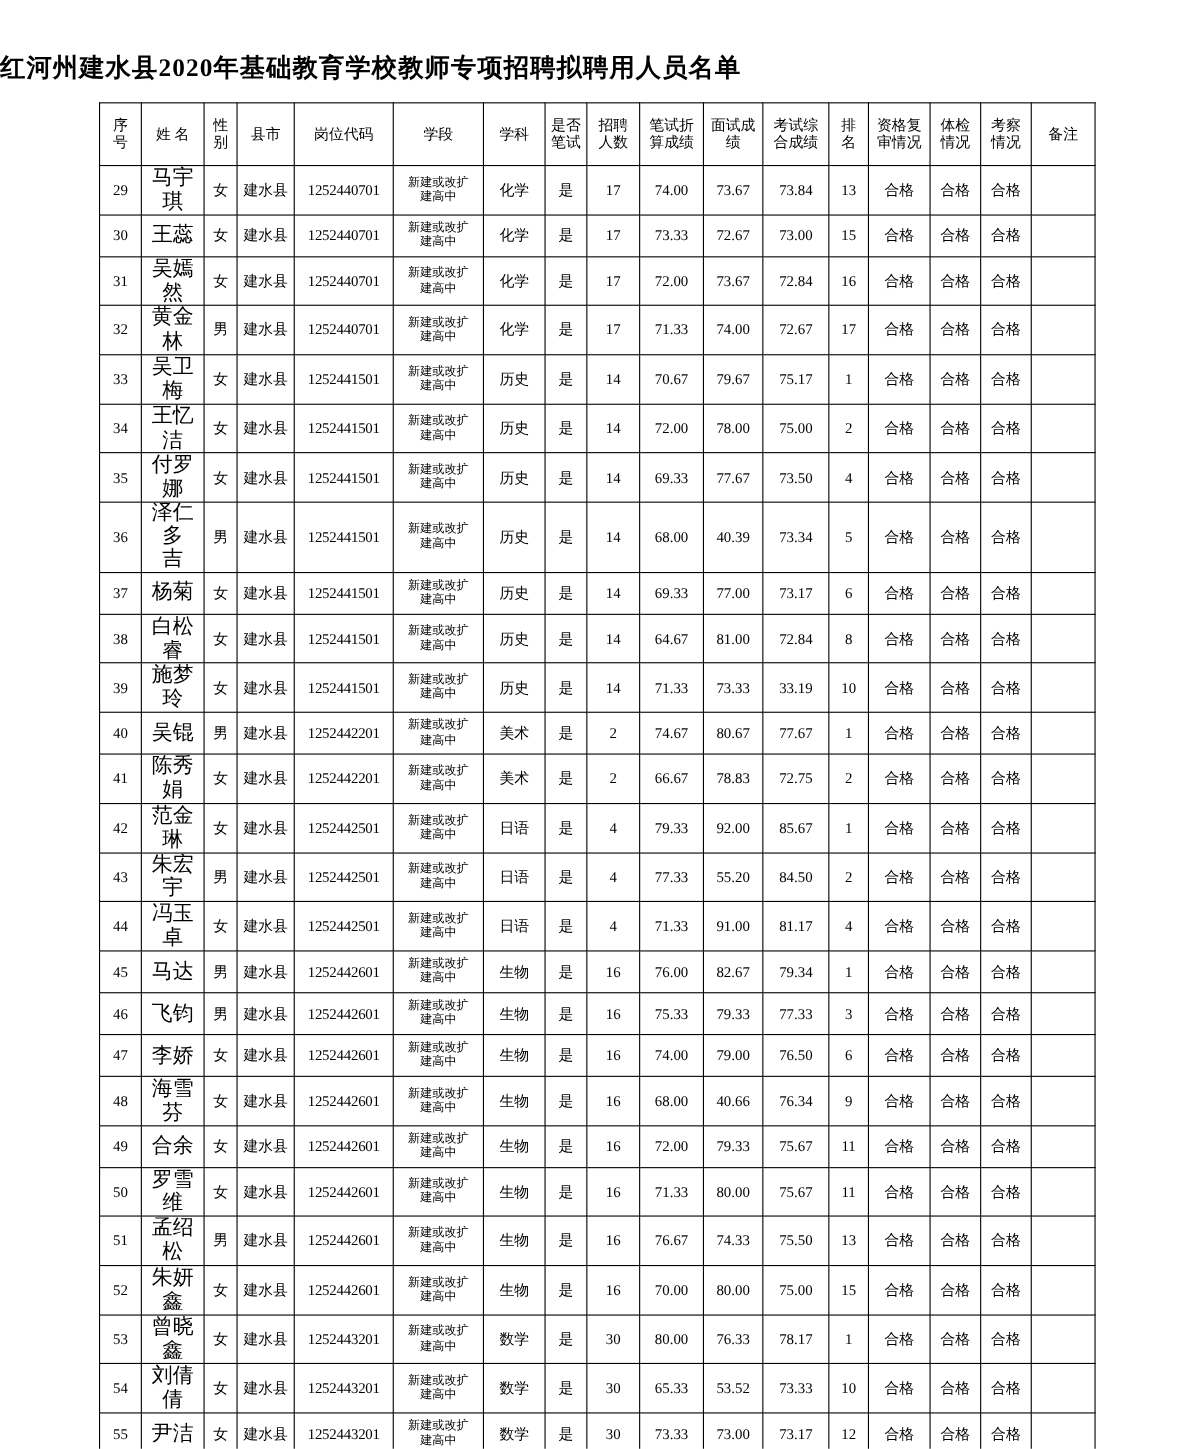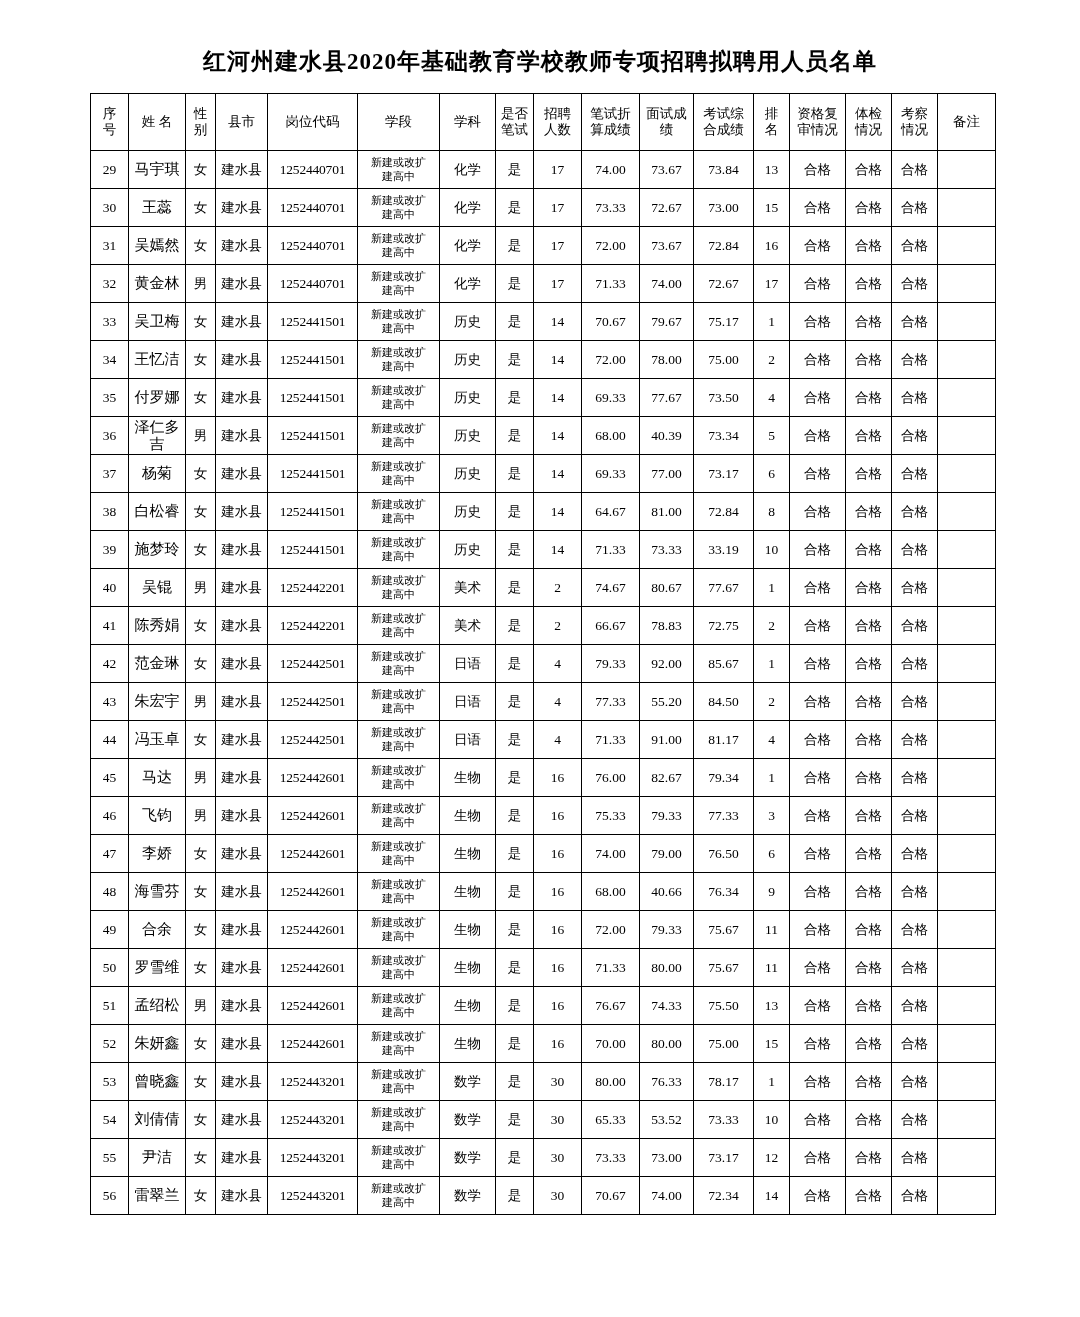--- a/index.html
+++ b/index.html
@@ -14,21 +14,20 @@
     color: #000000;
   }
   .page {
     position: relative;
     width: 1080px;
     height: 1317px;
     box-sizing: border-box;
     padding: 0;
   }
   .doc-title {
-    text-align: center;
     font-size: 23px;
     font-weight: bold;
     letter-spacing: 1px;
     padding-top: 46px;
     padding-bottom: 16px;
     font-family: "Liberation Serif", "DejaVu Serif", serif;
   }
   .table-wrap {
     padding: 0 92px 0 90px;
   }
@@ -58,21 +57,21 @@
   }
   .two-line {
     display: block;
     line-height: 1.15;
   }
   .seg {
     font-size: 11px;
     line-height: 1.2;
   }
   .nm {
-    font-size: 15px;
+    font-size: 19px;
     letter-spacing: 0px;
   }
   .nm.two {
     line-height: 1.1;
   }
   .code {
     font-size: 13.5px;
     letter-spacing: -0.2px;
   }
   .num {

